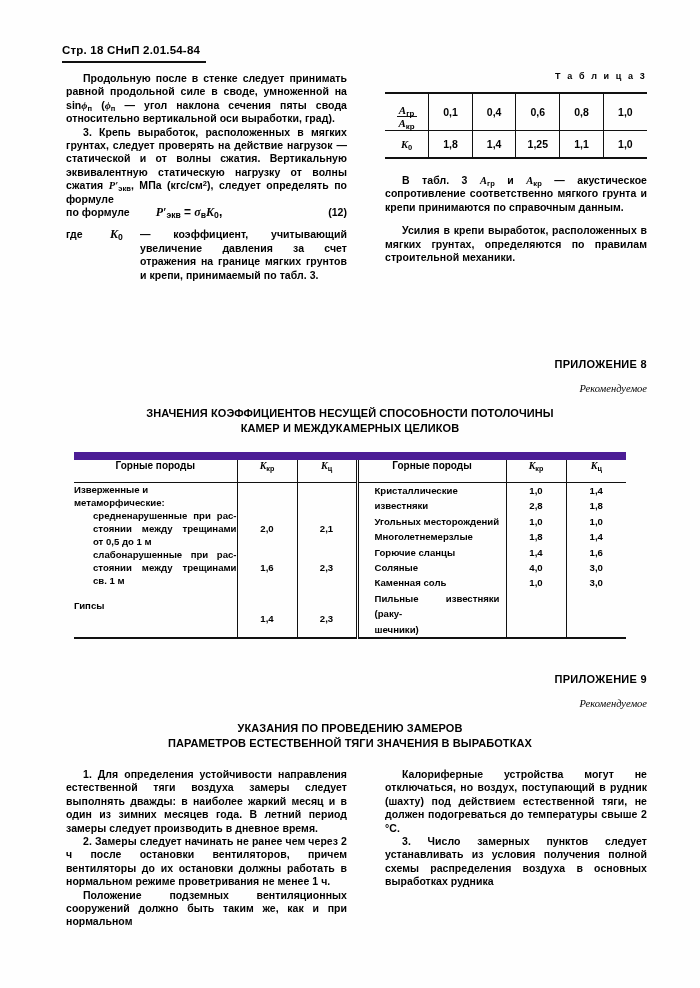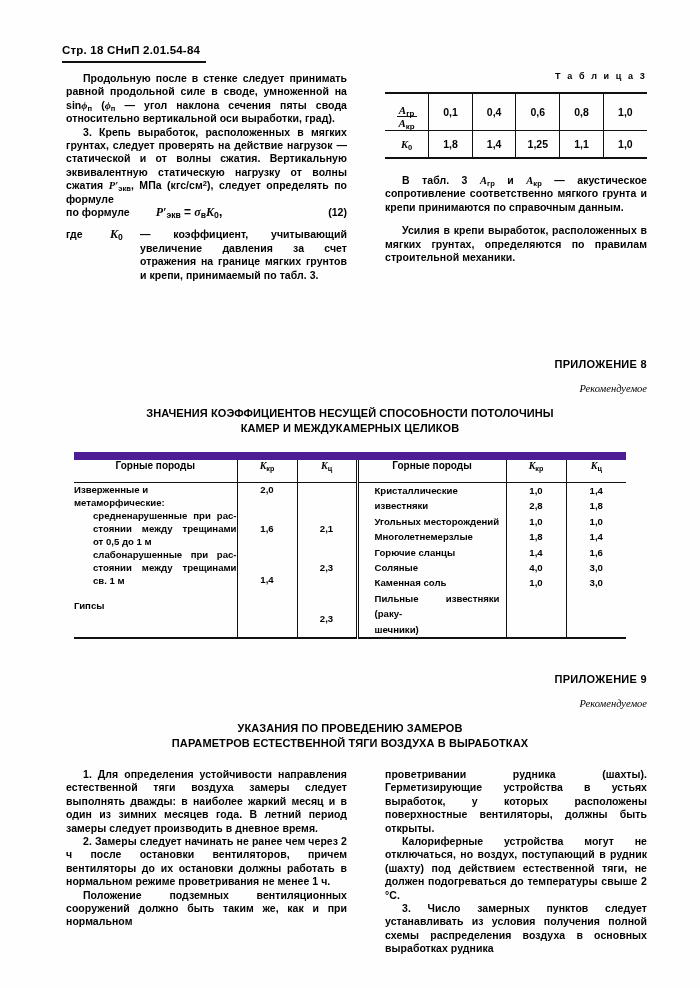--- a/index.html
+++ b/index.html
@@ -358,21 +358,21 @@
             <span class="ln sub just">стоянии между трещинами</span>
             <span class="ln sub">от 0,5 до 1 м</span>
             <span class="ln sub just">слабонарушенные при рас-</span>
             <span class="ln sub just">стоянии между трещинами</span>
             <span class="ln sub">св. 1 м</span>
             <span class="ln" style="margin-top:12px;">Гипсы</span>
           </div>
         </td>
 
         <td class="vl numcol">
-          <span class="nv" style="">2,0</span>
+          <span class="nv" style="margin-top:39px;">2,0</span>
           <span class="nv" style="margin-top:26px;">1,6</span>
           <span class="nv" style="margin-top:38px;">1,4</span>
         </td>
 
         <td class="vl numcol">
           <span class="nv" style="margin-top:39px;">2,1</span>
           <span class="nv" style="margin-top:26px;">2,3</span>
           <span class="nv" style="margin-top:38px;">2,3</span>
         </td>
 
@@ -430,28 +430,27 @@
         </td>
       </tr>
     </tbody>
       </table>
   </div>
 
   <div class="app-no" style="top:673px;">ПРИЛОЖЕНИЕ 9</div>
   <div class="app-rec" style="top:698px;">Рекомендуемое</div>
   <div class="app-title" style="top:721px;">
     <div>УКАЗАНИЯ ПО ПРОВЕДЕНИЮ ЗАМЕРОВ</div>
-    <div>ПАРАМЕТРОВ ЕСТЕСТВЕННОЙ ТЯГИ ВОЗДУХА В ВЫРАБОТКАХ</div>
+    <div>ПАРАМЕТРОВ ЕСТЕСТВЕННОЙ ТЯГИ ЗНАЧЕНИЯ В ВЫРАБОТКАХ</div>
   </div>
 
   <div class="col" id="col-left-bot">
     <p class="ind">1. Для определения устойчивости направления естественной тяги воздуха замеры следует выполнять дважды: в наиболее жаркий месяц и в один из зимних месяцев года. В летний период замеры следует производить в дневное время.</p>
     <p class="ind">2. Замеры следует начинать не ранее чем через 2 ч после остановки вентиляторов, причем вентиляторы до их остановки должны работать в нормальном режиме проветривания не менее 1 ч.</p>
     <p class="ind">Положение подземных вентиляционных сооружений должно быть таким же, как и при нормальном</p>
   </div>
 
   <div class="col" id="col-right-bot">
-    <p>проветривании рудника (шахты). Герметизирующие устройства в устьях выработок, у которых расположены поверхностные вентиляторы, должны быть открыты.</p>
     <p class="ind">Калориферные устройства могут не отключаться, но воздух, поступающий в рудник (шахту) под действием естественной тяги, не должен подогреваться до температуры свыше 2 °С.</p>
     <p class="ind">3. Число замерных пунктов следует устанавливать из условия получения полной схемы распределения воздуха в основных выработках рудника</p>
   </div>
 
 </div>
 
 </body></html>

